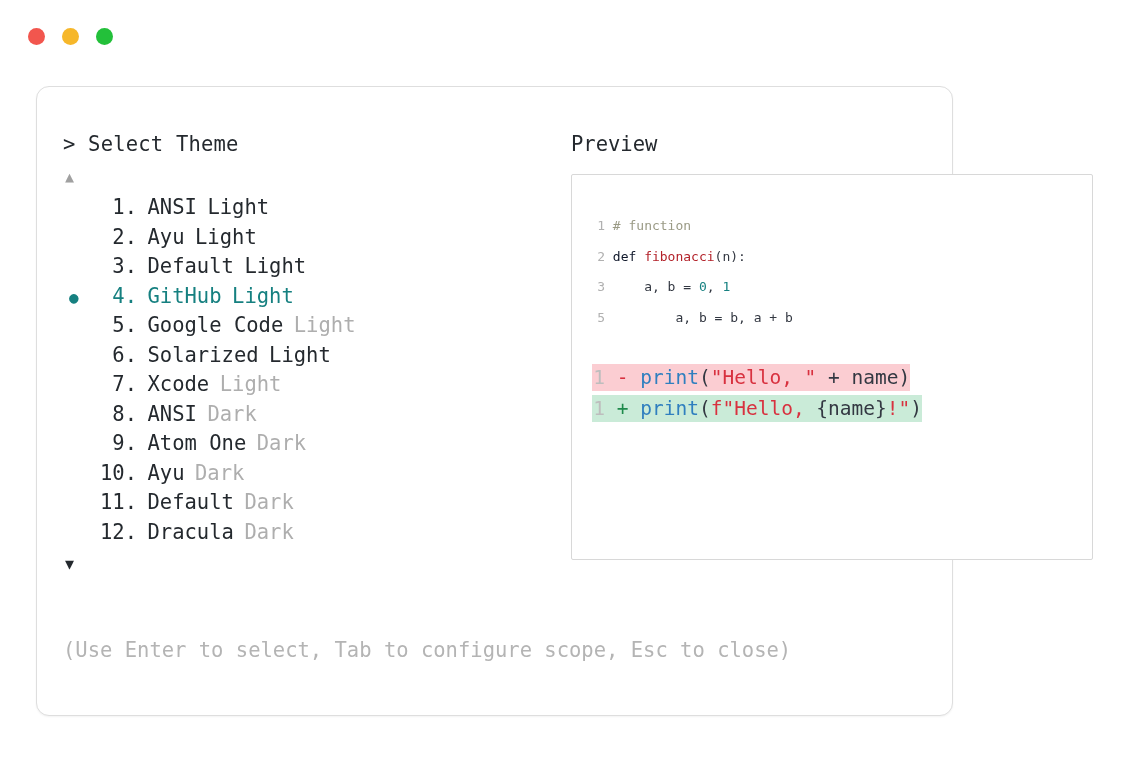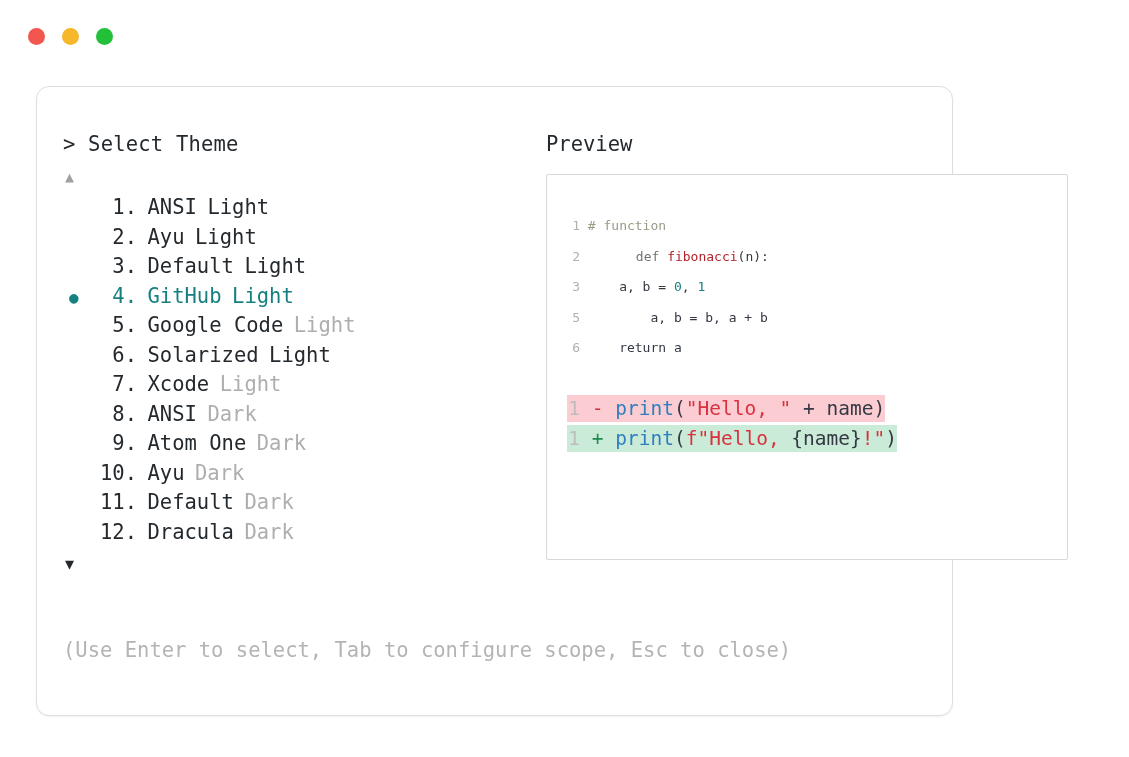--- a/index.html
+++ b/index.html
@@ -111,21 +111,21 @@
   .item-variant { padding-left: 10.5px; }
   .variant-muted { color: #aeaeae; }
   .variant-normal { color: #24292e; }
   .theme-item.selected .item-index,
   .theme-item.selected .item-name,
   .theme-item.selected .item-variant { color: #168080; }
 
   
   .right-col {
     position: absolute;
-    left: 509px;
+    left: 534px;
     top: 44px;
     width: 528px;
   }
   .preview-label {
     font-size: 20.5px;
     color: #24292e;
     line-height: 26px;
     white-space: pre;
   }
   .preview-box {
@@ -148,21 +148,21 @@
     color: #24292e;
   }
   .ln {
     color: #b0b0b0;
     display: inline-block;
     width: 13px;
     text-align: right;
   }
   .code-body { display: inline; }
   .tok-comment { color: #9a9a85; }
-  .tok-kw      { color: #737373; margin-left: 48px; }
+  .tok-kw      { color: #0f172a; }
   .tok-fn      { color: #b3222a; }
   .tok-num     { color: #168080; }
   .tok-builtin { color: #4b96cd; }
   .tok-plain   { color: #333842; }
   .tok-string  { color: #d8313f; }
   .tok-call    { color: #2f7fbf; }
   .tok-punct   { color: #333842; }
 
   .diff-gap { height: 30px; }
   .diff-line {
@@ -228,21 +228,20 @@
     </div>
 
     <div class="right-col">
       <div class="preview-label">Preview</div>
       <div class="preview-box">
         <div id="code-lines">
             <div class="code-line"><span class="ln">1</span><span class="code-body"><span class="tok-plain"> </span><span class="tok-comment"># function</span></span></div>
             <div class="code-line"><span class="ln">2</span><span class="code-body"><span class="tok-plain"> </span><span class="tok-kw">def </span><span class="tok-fn">fibonacci</span><span class="tok-punct">(n):</span></span></div>
             <div class="code-line"><span class="ln">3</span><span class="code-body"><span class="tok-plain">     a, b = </span><span class="tok-num">0</span><span class="tok-plain">, </span><span class="tok-num">1</span></span></div>
             <div class="code-line"><span class="ln">5</span><span class="code-body"><span class="tok-plain">         a, b = b, a + b</span></span></div>
-            <div class="code-line"><span class="ln">6</span><span class="code-body"><span class="tok-plain">     return a</span></span></div>
           </div>
         <div class="diff-gap"></div>
         <div id="diff-lines">
             <div class="diff-line diff-del"><span class="diff-hl"><span class="diff-ln">1</span><span class="diff-sign-del"> - </span><span class="tok-call">print</span><span class="tok-punct">(</span><span class="tok-string">"Hello, "</span><span class="tok-plain"> + name</span><span class="tok-punct">)</span></span></div>
             <div class="diff-line diff-add"><span class="diff-hl"><span class="diff-ln">1</span><span class="diff-sign-add"> + </span><span class="tok-call">print</span><span class="tok-punct">(</span><span class="tok-string">f</span><span class="tok-string">"Hello, </span><span class="tok-plain">{name}</span><span class="tok-string">!</span><span class="tok-string">"</span><span class="tok-punct">)</span></span></div>
           </div>
       </div>
     </div>
 
     <div class="hint">(Use Enter to select, Tab to configure scope, Esc to close)</div>

